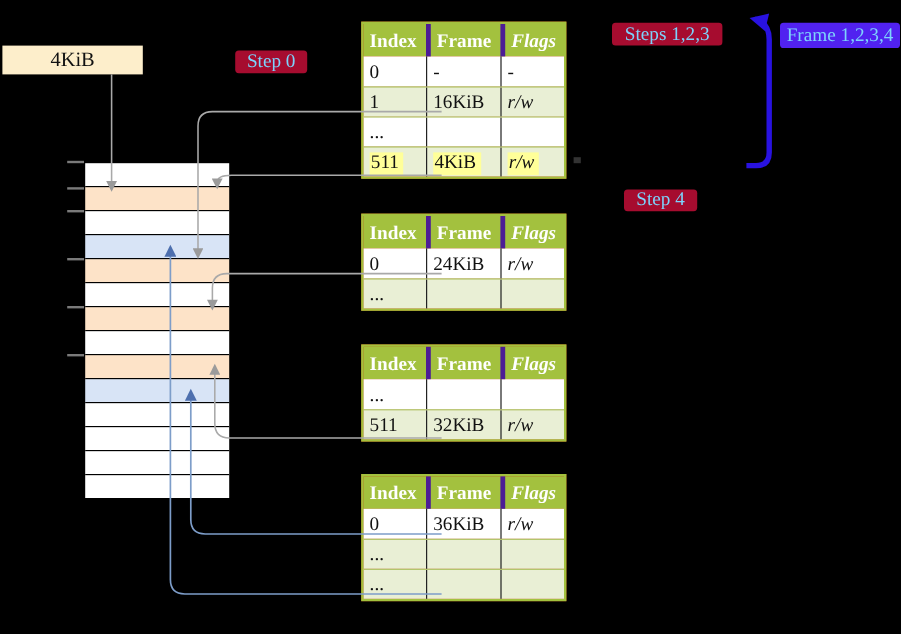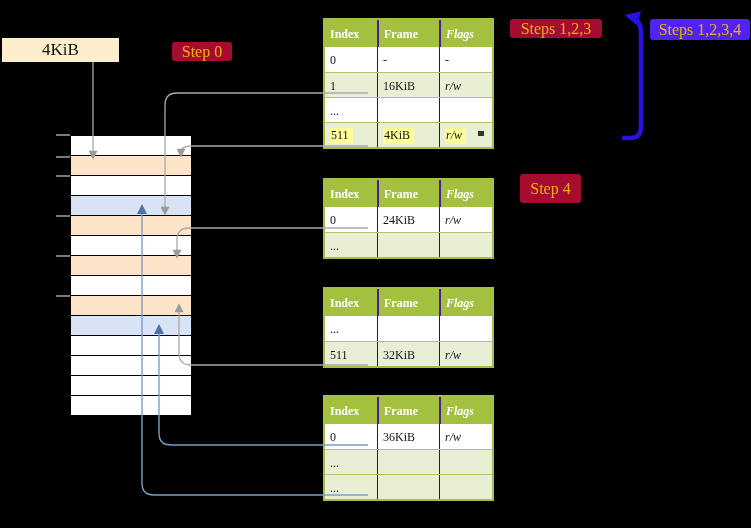--- a/index.html
+++ b/index.html
@@ -9,76 +9,76 @@
   }
   
   .cream-label{
     position:absolute;left:2px;top:38px;width:117px;height:24px;
     background:var(--label-cream,#fdeecb);color:#111;
     display:flex;align-items:center;justify-content:center;
     font-size:17px;
   }
   
   .badge{
-    position:absolute;color:#eab308;border-radius:3px;
+    position:absolute;color:#7dd3fc;border-radius:3px;
     display:flex;align-items:center;justify-content:center;
     font-size:16px;padding:0 4px;box-sizing:border-box;white-space:nowrap;
   }
   .badge.red{background:var(--badge-red,#a60c2f);}
   .badge.blue{background:var(--badge-blue,#5122f0);}
-  #badge-step0{left:172px;top:42px;width:60px;height:19px;}
+  #badge-step0{left:196px;top:42px;width:60px;height:19px;}
   #badge-steps123{left:510px;top:19px;width:92px;height:19px;}
   #badge-steps1234{left:650px;top:19px;width:100px;height:21px;}
-  #badge-step4{left:520px;top:174px;width:61px;height:29px;}
+  #badge-step4{left:520px;top:158px;width:61px;height:18px;}
   
   #memory{
     position:absolute;left:70px;top:135px;width:120px;
     border:1px solid #000;background:#000;
   }
   .mem-row{height:19px;border-bottom:1px solid #000;background:#fff;}
   .mem-row:last-child{border-bottom:none;}
   .mem-row.peach{background:var(--peach,#fde3c8);}
   .mem-row.blue{background:var(--lightblue,#d8e4f6);}
   .tick{position:absolute;left:56px;width:14px;height:2px;background:#7a7a7a;}
   
   .ptable{
-    position:absolute;left:323px;width:167px;
+    position:absolute;left:301px;width:167px;
     border:2px solid var(--table-green,#a3c13e);
-    background:#c2410c;font-size:12px;color:#111;
+    background:#c2410c;font-size:16px;color:#111;
   }
   .trow{display:flex;height:25px;box-sizing:border-box;align-items:center;background:#fff;}
   .trow.thead{height:27px;background:var(--table-green,#a3c13e);color:#fff;font-weight:bold;}
   .trow.shade{background:var(--row-green,#e9efd5);}
   .t-body-row + .t-body-row{border-top:1px solid #b3c56b;}
   .tcell{height:100%;box-sizing:border-box;padding:2px 0 0 5px;overflow:hidden;display:flex;align-items:center;}
   .tcell.c0{width:52px;}
   .tcell.c1{width:62px;}
   .tcell.c2{flex:1;font-style:italic;}
   .t-body-row .tcell + .tcell{border-left:1px solid #222;}
-  .thead .tcell + .tcell{border-left:2px solid #4c1d95;}
+  .thead .tcell + .tcell{border-left:4px solid #4c1d95;}
   .hl{background:var(--highlight,#ffff99);padding:0 4px 1px 1px;}
   
   #overlay{position:absolute;left:0;top:0;pointer-events:none;}
   .gline{stroke:var(--line-gray,#a9a9a9);stroke-width:1.3;fill:none;}
   .sline{stroke:var(--line-steel,#7d9dc9);stroke-width:1.4;fill:none;}
   .bigline{stroke:var(--arrow-blue,#2912e0);stroke-width:4.5;fill:none;}
   .ah-gray-fill{fill:#9b9b9b;}
   .ah-steel-fill{fill:var(--arrow-steel,#4d6fae);}
   .ah-big-fill{fill:var(--arrow-blue,#2912e0);}
 </style>
 </head>
 <body>
 
 <div id="canvas">
 
   <div class="cream-label">4KiB</div>
 
   <div class="badge red" id="badge-step0">Step 0</div>
   <div class="badge red" id="badge-steps123">Steps 1,2,3</div>
-  <div class="badge blue" id="badge-steps1234">Steps 1,2,3,4</div>
+  <div class="badge blue" id="badge-steps1234">Frame 1,2,3,4</div>
   <div class="badge red" id="badge-step4">Step 4</div>
 
   <div id="memory">
       <div class="mem-row plain"></div>
       <div class="mem-row peach"></div>
       <div class="mem-row plain"></div>
       <div class="mem-row blue"></div>
       <div class="mem-row peach"></div>
       <div class="mem-row plain"></div>
       <div class="mem-row peach"></div>

